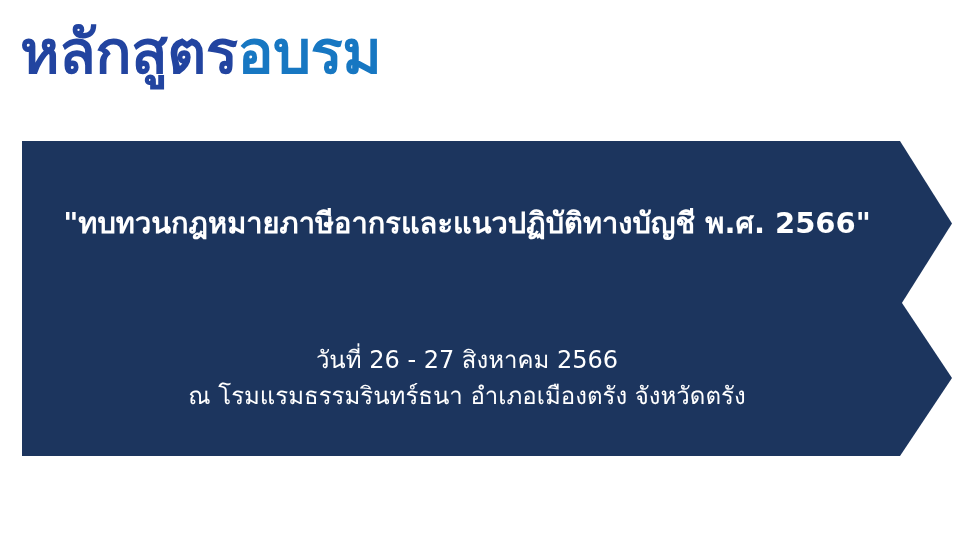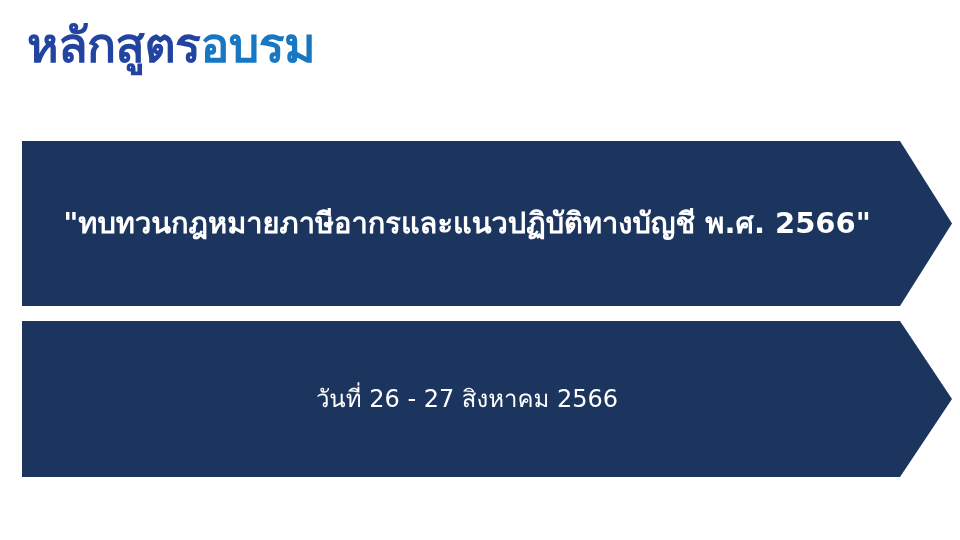--- a/index.html
+++ b/index.html
@@ -12,23 +12,23 @@
     height: 540px;
     background: #ffffff;
     font-family: "DejaVu Sans", "Liberation Sans", sans-serif;
     overflow: hidden;
     position: relative;
   }
 
   
   #page-heading {
     position: absolute;
-    left: 27px;
+    left: 20px;
     top: 18px;
-    font-size: 48px;
+    font-size: 60px;
     font-weight: bold;
     line-height: 1.15;
     letter-spacing: -0.5px;
     white-space: nowrap;
     user-select: none;
   }
   #page-heading .seg-a { color: #2244A0; }
   #page-heading .seg-b { color: #1777C2; }
 
   
@@ -57,21 +57,21 @@
     clip-path: polygon(0 0, 878px 0, 930px 50%, 878px 100%, 0 100%);
     filter: drop-shadow(0 0 2px #c3d4ee) drop-shadow(0 0 1px #c3d4ee);
   }
 
   #banner-title {
     top: 0;
     height: 165px;
     padding: 0 60px 0 20px;
   }
   #banner-details {
-    top: 180px;
+    top: 159px;
     height: 156px;
     padding: 0 60px 0 20px;
   }
 
   .banner-line {
     display: block;
     white-space: nowrap;
   }
 
   .title-main {
@@ -103,15 +103,16 @@
 </div>
 
 <div id="banner-stack">
 
   <div class="banner" id="banner-title">
     <span class="banner-line title-main">"ทบทวนกฎหมายภาษีอากรและแนวปฏิบัติทางบัญชี  พ.ศ. 2566"</span>
   </div>
 
   <div class="banner" id="banner-details">
     <span class="banner-line detail-line1">วันที่ 26 - 27 สิงหาคม 2566</span>
+    <span class="banner-line detail-line2">ณ โรมแรมธรรมรินทร์ธนา อำเภอเมืองตรัง จังหวัดตรัง</span>
   </div>
 
 </div>
 
 </body></html>

